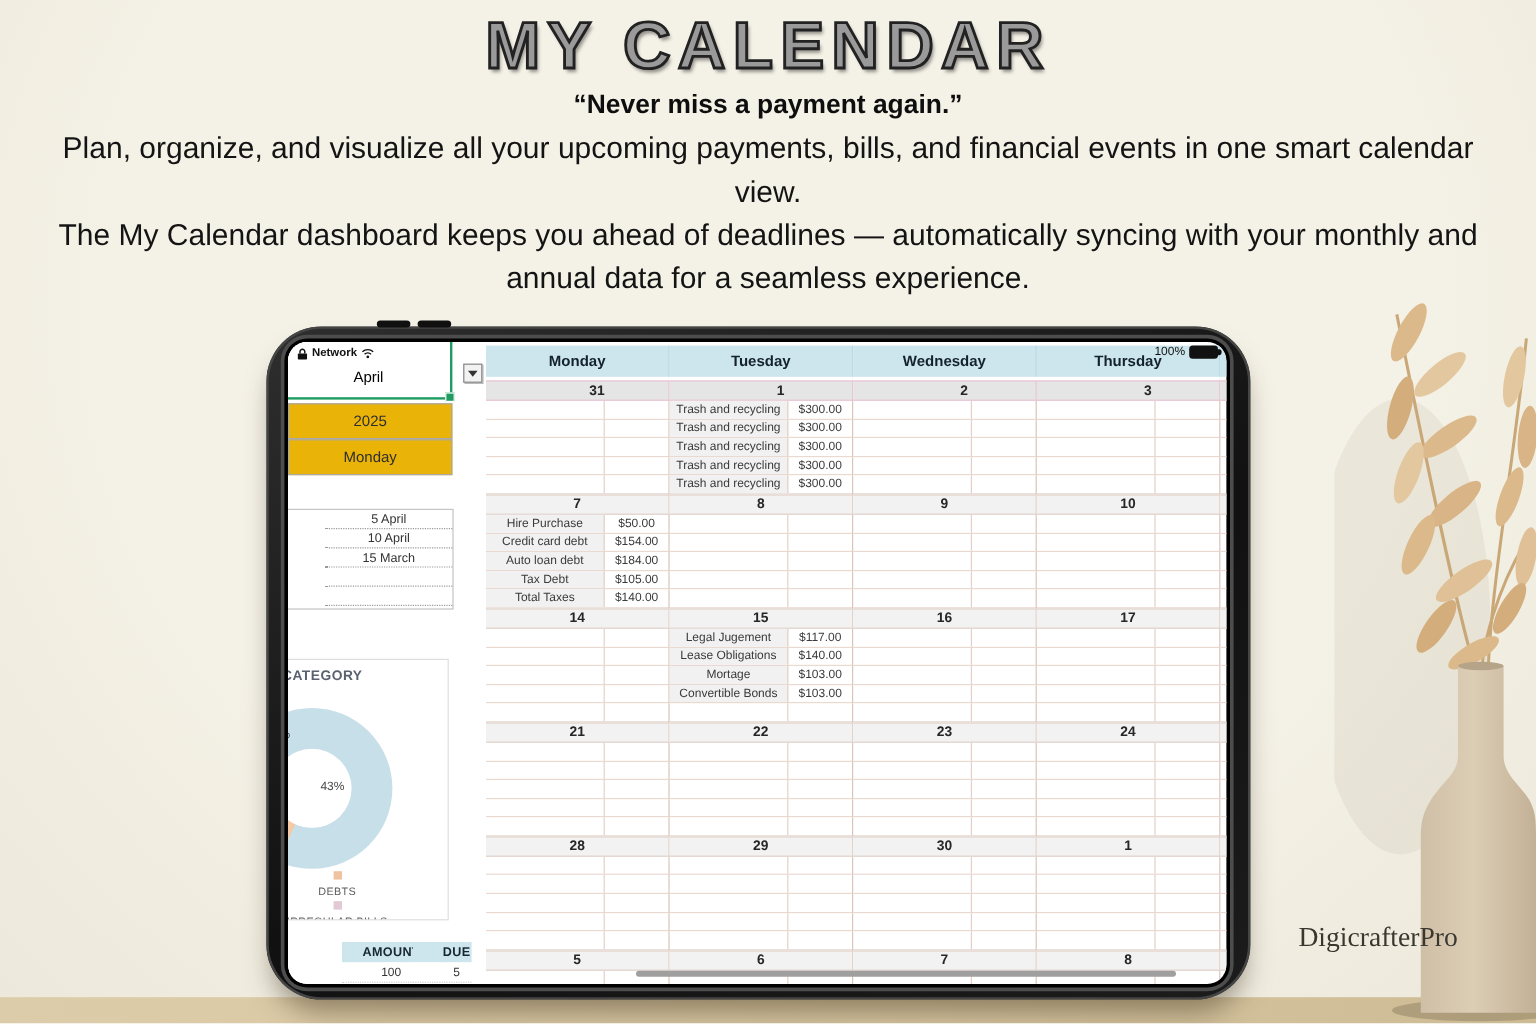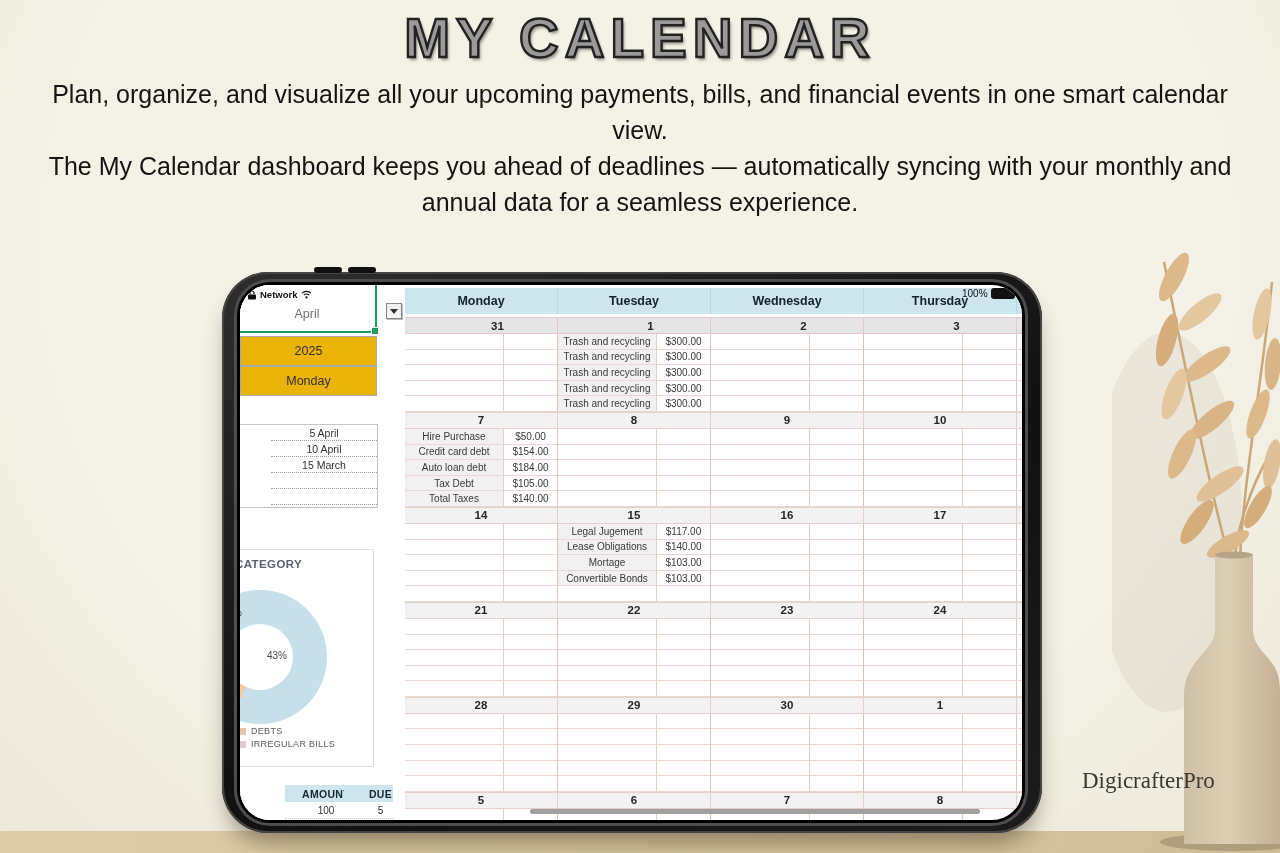--- a/index.html
+++ b/index.html
@@ -26,39 +26,39 @@
                text-shadow:0 0 1px rgba(255,255,255,.25); }
 
   
   .tablet { position:absolute; left:222px; top:272px; width:820px; height:561px;
             background:linear-gradient(155deg,#2e2e2e 0%, #111 55%, #1c1c1c 100%);
             border-radius:46px; z-index:3;
             box-shadow: inset 0 0 0 2px #454545, 0 16px 22px -6px rgba(70,58,35,.5); }
   .vol-btn { position:absolute; top:-5px; height:6px; background:#101010; border-radius:3px; }
   .vol-a { left:92px; width:28px; } .vol-b { left:126px; width:28px; }
   .screen { position:absolute; left:18px; top:13px; width:782px; height:535px;
-            background:#fff; border-radius:30px; overflow:hidden;
+            background:#fff; border-radius:16px; overflow:hidden;
             box-shadow: 0 0 0 3px #000, 0 0 0 6px #4d4d4d; }
 
   
   .statusbar { position:absolute; left:8px; top:4px; display:flex; align-items:center; gap:4px;
                font-size:9.5px; font-weight:bold; color:#111; z-index:7; }
   .battery-wrap { position:absolute; left:722px; top:3px; display:flex; align-items:center; gap:3px;
                   font-size:10px; color:#111; z-index:7; }
   .batt-icon { width:24px; height:11px; background:#111; border-radius:3px; position:relative; }
   .batt-icon::after { content:''; position:absolute; right:-3px; top:3px; width:3px; height:5px;
                       background:#111; border-radius:0 2px 2px 0; }
 
   
   .sidebar { position:absolute; left:0; top:0; width:165px; height:100%; background:#fff; z-index:5; }
   .month-sel { position:absolute; left:-3px; top:-4px; width:140px; height:52px;
                border:2px solid #1f9d61; background:#fff; }
   .month-sel::after { content:''; position:absolute; right:-4px; bottom:-4px; width:6px; height:6px;
                       background:#1f9d61; border:1px solid #fff; }
-  .month-text { position:absolute; left:0; right:0; top:24px; text-align:center; font-size:12.5px; color:#737373; }
+  .month-text { position:absolute; left:0; right:0; top:24px; text-align:center; font-size:12.5px; color:#000000; }
   .dropdown-btn { position:absolute; left:146px; top:18px; width:16px; height:16px;
                   border:1px solid #868686; background:#f2f2f2; display:flex; align-items:center;
                   justify-content:center; box-shadow:1px 1px 0 #bbb; }
   .dd-arrow { width:0; height:0; border-left:4px solid transparent; border-right:4px solid transparent;
               border-top:5px solid #333; }
   .scell { position:absolute; left:0; width:137px; height:30px; border:1px solid #a9a9a9;
            background:#eab308; display:flex; align-items:center; justify-content:center;
            font-size:12.5px; color:#2e2e2e; }
   .year-cell { top:51px; } .weekday-cell { top:81px; }
   .dates-box { position:absolute; left:-2px; top:139px; width:140px; height:84px;
@@ -73,21 +73,21 @@
                  color:#5a6270; letter-spacing:.4px; }
   .donut { position:absolute; left:-36px; top:40px; width:134px; height:134px; border-radius:50%;
            background:conic-gradient(#c7dfe9 0deg 205deg, #f5c9a4 205deg 252deg,
                                      #e6cbd9 252deg 310deg, #c7dfe9 310deg 360deg); }
   .donut::after { content:''; position:absolute; left:34px; top:34px; width:66px; height:66px;
                   border-radius:50%; background:#fff; }
   .pct-main { position:absolute; left:38px; top:100px; font-size:10px; color:#4a4a4a; }
   .pct-frag { position:absolute; left:4px; top:57px; font-size:10px; color:#4a4a4a; }
   .legend { position:absolute; left:10px; top:176px; display:flex; flex-direction:column; gap:3px; }
   .legend-item { display:flex; align-items:center; gap:5px; font-size:9px; color:#5c5c5c;
-                 letter-spacing:.3px; }
+                 letter-spacing:.3px;flex-direction:column; }
   .legend-sq { width:7px; height:7px; }
 
   
   .summary { position:absolute; left:0; top:500px; width:165px; }
   .sum-head { position:absolute; top:0; height:17px; background:#cde6ee; font-weight:bold;
               font-size:10.5px; color:#17262f; display:flex; align-items:center; justify-content:center;
               letter-spacing:.3px; }
   .sum-val { position:absolute; top:17px; height:17px; font-size:10px; color:#333; background:#fff;
              display:flex; align-items:center; justify-content:center; border-bottom:1px dotted #cfcfcf; }
   .col-a { left:0; width:82px;margin-left:45px; } .col-b { left:104px; width:49px;padding-left:24px; }
@@ -153,20 +153,21 @@
       <ellipse cx="160" cy="242" rx="25" ry="8" fill="#e0c096" transform="rotate(-80 160 242)"></ellipse>
       <ellipse cx="146" cy="285" rx="24" ry="8" fill="#d3ad7c" transform="rotate(-60 146 285)"></ellipse>
     </g>
     <ellipse cx="120" cy="620" rx="72" ry="9" fill="rgba(95,80,55,0.28)"></ellipse>
     <path fill="url(#vaseg)" d="M103 333 L141 333 L141 408 C141 422 152 430 160 441 C168 452 168 462 168 476 L168 622 L72 622 L72 474 C72 460 76 449 86 437 C94 427 103 420 103 408 Z"></path>
     <ellipse cx="122" cy="333" rx="19" ry="3.5" fill="#b5a488"></ellipse>
   </svg>
 
   <div class="hero">
     <div class="title">MY CALENDAR</div>
+    <div class="tagline">“Never miss a payment again.”</div>
     <p class="desc">Plan, organize, and visualize all your upcoming payments, bills, and financial events in one smart calendar view.</p>
     <p class="desc">The My Calendar dashboard keeps you ahead of deadlines — automatically syncing with your monthly and annual data for a seamless experience.</p>
   </div>
 
   <div class="tablet">
     <div class="vol-btn vol-a"></div>
     <div class="vol-btn vol-b"></div>
 
     <div class="screen">
 

